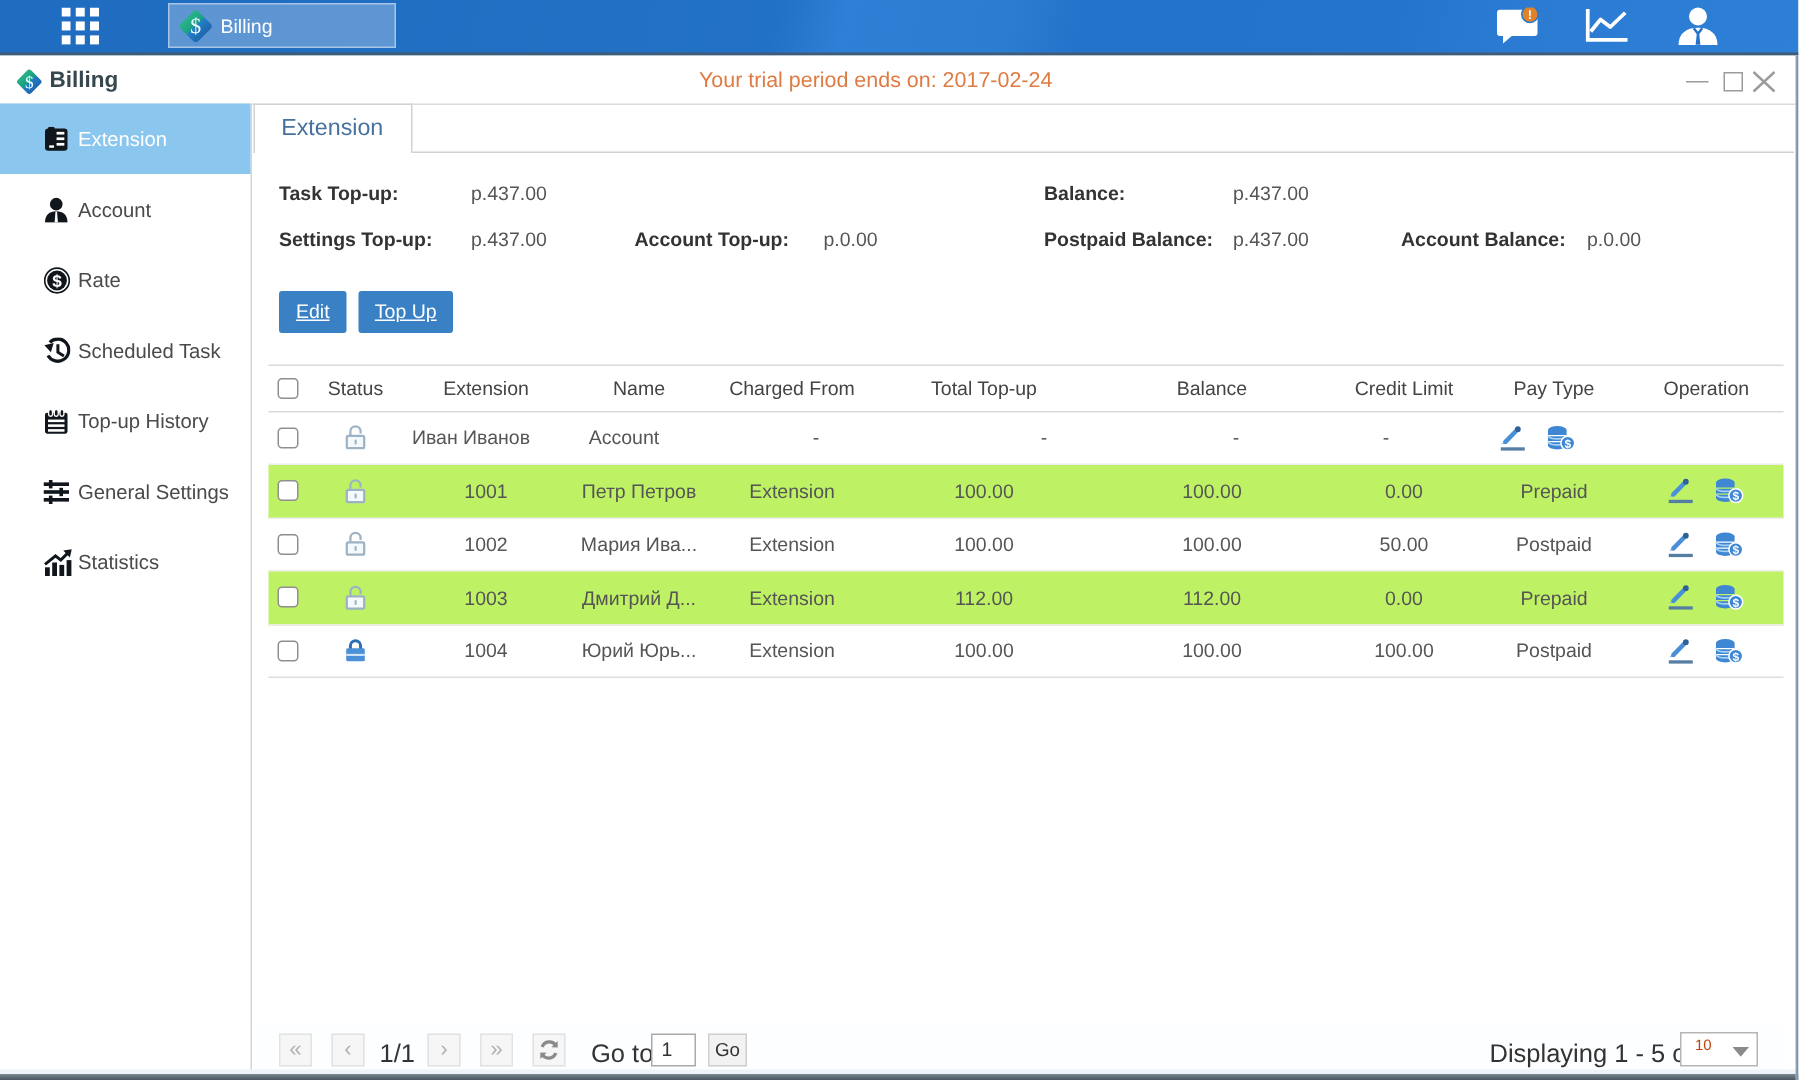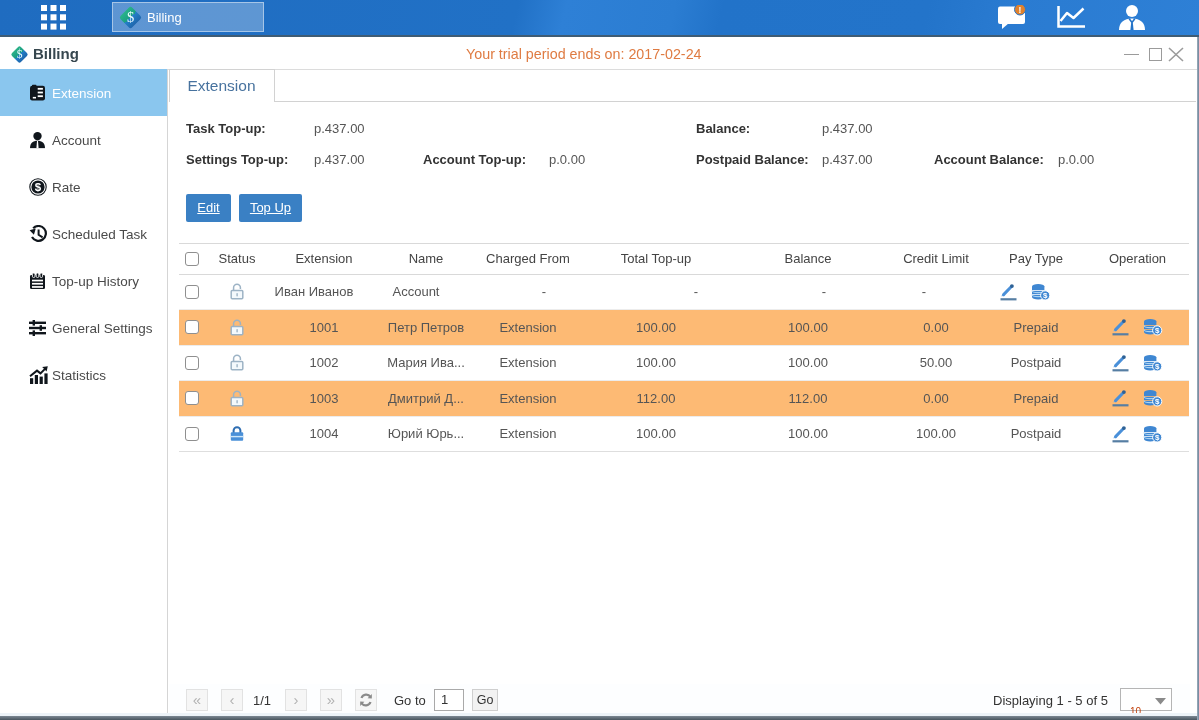--- a/index.html
+++ b/index.html
@@ -48,36 +48,36 @@
 #grid { position:absolute; left:9.5px; top:172.5px; width:1010px; }
 .trow { display:flex; width:100%; }
 .trow > div { flex:none; display:flex; align-items:center; justify-content:center;
   font-size:13px; color:#555; overflow:hidden; white-space:nowrap; }
 .c0{width:27.5px}.c1{width:62px}.c2{width:112px}.c3{width:92px}.c4{width:112px}
 .c5{width:144px}.c6{width:160px}.c7{width:96px}.c8{width:104px}
 .c9{width:100.5px; justify-content:flex-start !important; }
 #ghead { height:32px; border-top:1px solid #d9d9d9; border-bottom:1px solid #d9d9d9; }
 #ghead > div { color:#444; }
 .drow { height:35.5px; border-bottom:1px solid #ececec; }
-.drow.alt { background:#fdba74; }
+.drow.alt { background:#bef264; }
 .drow:last-child { border-bottom:1px solid #dedede; }
 .cb { width:14px; height:14px; border:1.5px solid #8f8f8f; border-radius:3px; background:#fff; }
 
 
 #pagebar { position:absolute; left:0px; top:614px; width:1021px; height:32px; background:#fdfeff; }
 .pbtn { position:absolute; top:5px; width:22px; height:22px; background:#f6f6f6;
   border:1px solid #e2e2e2; color:#b2b2b2; font-size:15px; text-align:center; line-height:20px; }
-.ptxt { position:absolute; top:9px; font-size:13px; color:#333; }
+.ptxt { position:absolute; top:9px; font-size:17px; color:#333; }
 #goinput { position:absolute; left:265px; top:5px; width:30px; height:22px; border:1px solid #a9a9a9;
   background:#fff; font-size:13px; color:#333; padding-left:6px; line-height:20px; }
 #gobtn { position:absolute; left:303px; top:5px; width:26px; height:22px; background:#f2f2f2;
   border:1px solid #cfcfcf; font-size:12.5px; color:#333; text-align:center; line-height:20px; }
 #pagesize { position:absolute; left:951px; top:4px; width:52px; height:23px; background:#fff;
   border:1px solid #b5b5b5; }
-#pagesize .n { position:absolute; left:9px; top:17px; font-size:10px; color:#c2410c; }
+#pagesize .n { position:absolute; left:9px; top:3px; font-size:10px; color:#c2410c; }
 
 
 #botlight { position:absolute; left:0; top:713px; width:1199px; height:4px; background:#edf3f8; }
 #botdark { position:absolute; left:0; top:716px; width:1199px; height:4px;
   background:linear-gradient(#7c8893,#49565f); }
 #redge { position:absolute; left:1196.5px; top:37px; width:2.5px; height:683px;
   background:linear-gradient(90deg,#9fb0bd,#6d839a); }
 </style>
 </head>
 <body>

